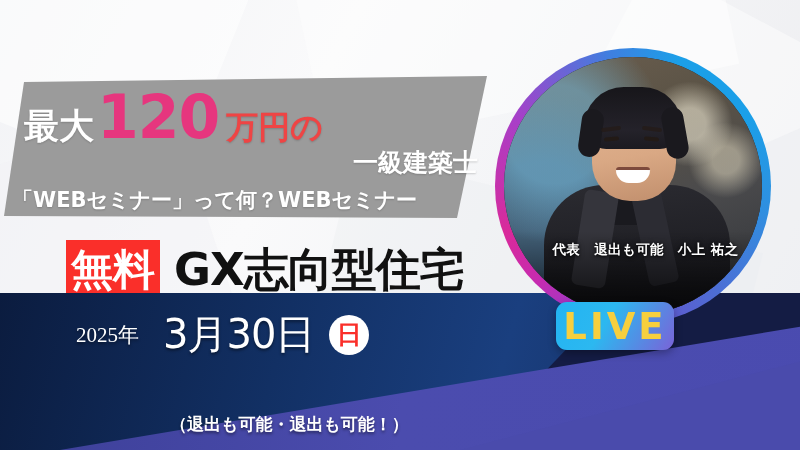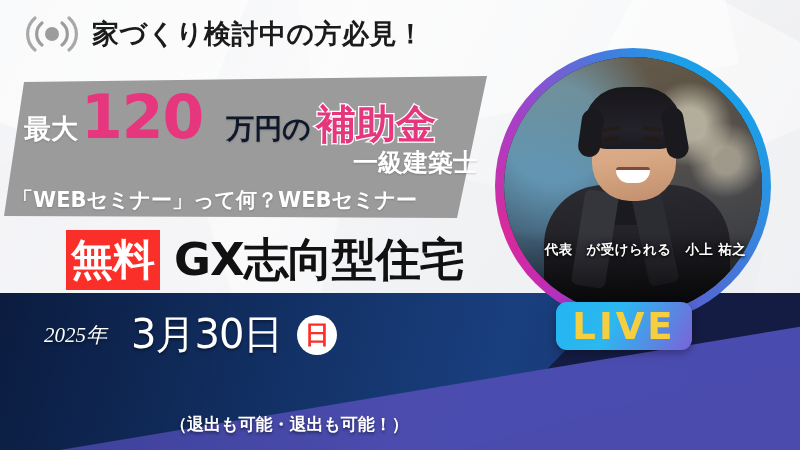--- a/index.html
+++ b/index.html
@@ -27,42 +27,42 @@
   .header-title{font-size:27px;font-weight:bold;color:#1b1b1b;letter-spacing:.5px;
     font-family:"DejaVu Sans","Liberation Sans",sans-serif;white-space:nowrap;}
 
   
   .grey-band{position:absolute;left:0;top:76px;width:500px;height:142px;
     background:#9b9b9b;
     clip-path:polygon(24px 6px, 487px 0px, 457px 142px, 4px 140px);}
   .band-inner{position:absolute;left:0;top:76px;width:500px;height:142px;}
 
   .line1{position:absolute;left:24px;top:14px;display:flex;align-items:baseline;white-space:nowrap;}
-  .w-sub{font-size:27px;font-weight:bold;color:#ffffff;
+  .w-sub{font-size:35px;font-weight:bold;color:#ffffff;
     font-family:"DejaVu Sans","Liberation Sans",sans-serif;
     text-shadow:0 1px 2px rgba(0,0,0,.18);}
   .num160{font-size:60px;font-weight:bold;color:#e6367e;line-height:.9;
     font-family:"DejaVu Sans","Liberation Sans",sans-serif;
     letter-spacing:-1px;margin:0 3px;}
-  .w-sub2{font-size:28px;font-weight:bold;color:#0f172a;
-    font-family:"DejaVu Sans","Liberation Sans",sans-serif;margin-left:20px;
+  .w-sub2{font-size:32px;font-weight:bold;color:#ef4444;
+    font-family:"DejaVu Sans","Liberation Sans",sans-serif;margin-left:4px;
     text-shadow:0 1px 2px rgba(0,0,0,.18);}
   .pink-out{font-size:40px;font-weight:bold;color:#e6367e;
     font-family:"DejaVu Sans","Liberation Sans",sans-serif;margin-left:5px;
     -webkit-text-stroke:2.5px #ffffff;paint-order:stroke fill;}
 
   .line2{position:absolute;right:22px;top:70px;font-size:25px;font-weight:bold;color:#ffffff;
     font-family:"DejaVu Sans","Liberation Sans",sans-serif;white-space:nowrap;
     text-shadow:0 1px 2px rgba(0,0,0,.18);}
   .line3{position:absolute;left:12px;top:110px;font-size:21px;font-weight:bold;color:#ffffff;
     font-family:"DejaVu Sans","Liberation Sans",sans-serif;white-space:nowrap;
     text-shadow:0 1px 2px rgba(0,0,0,.18);}
 
   
-  .zoom-row{position:absolute;left:66px;top:230px;display:flex;align-items:center;gap:14px;}
+  .zoom-row{position:absolute;left:66px;top:240px;display:flex;align-items:center;gap:14px;}
   .free-badge{background:#fa2f2a;color:#ffffff;font-size:42px;font-weight:bold;
     font-family:"DejaVu Sans","Liberation Sans",sans-serif;
     width:94px;height:60px;display:flex;align-items:center;justify-content:center;
     line-height:1;letter-spacing:0;box-sizing:border-box;}
   .zoom-text{font-size:45px;font-weight:bold;color:#111111;letter-spacing:-1px;
     font-family:"DejaVu Sans","Liberation Sans",sans-serif;white-space:nowrap;}
 
   
   .bottom{position:absolute;left:0;top:293px;width:800px;height:157px;overflow:hidden;
     background:linear-gradient(105deg,#0b1c3f 0%,#123064 35%,#1a3f7f 62%,#17356d 80%,#101c3c 100%);}
@@ -70,22 +70,22 @@
     background:#141c44;
     clip-path:polygon(100% 0,100% 100%,0 100%,150px 0);}
   .wedge{position:absolute;left:0;bottom:-10px;width:900px;height:150px;
     background:linear-gradient(95deg,#3c3f97 0%,#4b4cae 45%,#4a4bb0 100%);
     clip-path:polygon(0 100%, 100% 0, 100% 100%);}
   .wedge2{position:absolute;right:-40px;top:58px;width:460px;height:120px;
     background:#4a4bac;opacity:.95;
     clip-path:polygon(0 100%, 100% 0, 100% 100%, 0 100%);}
 
   .date-row{position:absolute;left:44px;top:307px;display:flex;align-items:center;gap:6px;}
-  .yr{font-size:21px;font-style:italic;color:#ffffff;font-weight:normal;
-    font-family:"Liberation Serif","DejaVu Serif",serif;text-shadow:0 2px 3px rgba(0,0,0,.45);}
+  .yr{font-size:21px;color:#ffffff;font-weight:normal;
+    font-family:"Liberation Serif","DejaVu Serif",serif;text-shadow:0 2px 3px rgba(0,0,0,.45);margin-left:32px;}
   .dt{font-size:40px;color:#ffffff;font-weight:normal;margin-left:18px;
     font-family:"DejaVu Sans","Liberation Sans",sans-serif;letter-spacing:-1px;
     text-shadow:0 2px 3px rgba(0,0,0,.45);white-space:nowrap;}
   .dow{width:40px;height:40px;border-radius:50%;background:#ffffff;
     display:flex;align-items:center;justify-content:center;margin-left:9px;
     color:#fa2f2a;font-size:25px;font-weight:bold;
     font-family:"DejaVu Sans","Liberation Sans",sans-serif;}
 
   .time{position:absolute;left:60px;top:360px;font-size:47px;color:#ffffff;font-weight:bold;
     font-family:"DejaVu Sans","Liberation Sans",sans-serif;letter-spacing:-1px;
@@ -140,61 +140,48 @@
   .ph-shadow{position:absolute;left:0;bottom:0;width:100%;height:84px;
     background:linear-gradient(180deg,rgba(0,0,0,0) 0%,rgba(0,0,0,.55) 70%,rgba(0,0,0,.7) 100%);}
 
   .speaker{position:absolute;left:508px;top:240px;width:275px;text-align:center;
     color:#ffffff;font-weight:bold;line-height:1.35;
     font-family:"DejaVu Sans","Liberation Sans",sans-serif;
     text-shadow:0 1px 3px rgba(0,0,0,.85),0 0 5px rgba(0,0,0,.6);}
   .speaker .l1{font-size:13.5px;letter-spacing:.4px;}
   .speaker .l2{font-size:13.5px;letter-spacing:.4px;}
 
-  .live{position:absolute;left:556px;top:302px;width:136px;height:48px;border-radius:11px;
+  .live{position:absolute;left:556px;top:302px;width:118px;height:48px;border-radius:11px;
     background:linear-gradient(120deg,#23b4f2 0%,#2cb8f0 42%,#7a63d8 100%);
     display:flex;align-items:center;justify-content:center;
     box-shadow:0 3px 9px rgba(0,0,0,.3);}
   .live span{color:#f7cf3e;font-size:37px;font-weight:bold;letter-spacing:3px;
     font-family:"DejaVu Sans","Liberation Sans",sans-serif;line-height:1;}
 </style>
 </head>
 <body>
 
 <div id="stage">
 
   <div class="bg-top">
     <div class="facet f1"></div>
     <div class="facet f2"></div>
     <div class="facet f3"></div>
     <div class="facet f4"></div>
     <div class="facet f5"></div>
     <div class="facet f6"></div>
   </div>
 
-  <div class="header">
-    <span class="radio-icon">
-      <svg width="52" height="40" viewBox="0 0 52 40" aria-hidden="true">
-        <circle cx="26" cy="20" r="7" fill="#9c9c9c"></circle>
-        <path d="M16 9 A14 14 0 0 0 16 31" fill="none" stroke="#9c9c9c" stroke-width="3.2" stroke-linecap="round"></path>
-        <path d="M36 9 A14 14 0 0 1 36 31" fill="none" stroke="#9c9c9c" stroke-width="3.2" stroke-linecap="round"></path>
-        <path d="M9 4 A21 21 0 0 0 9 36" fill="none" stroke="#a8a8a8" stroke-width="3.2" stroke-linecap="round"></path>
-        <path d="M43 4 A21 21 0 0 1 43 36" fill="none" stroke="#a8a8a8" stroke-width="3.2" stroke-linecap="round"></path>
-      </svg>
-    </span>
-    <span class="header-title">家づくり検討中の方必見！</span>
-  </div>
 
   <div class="grey-band"></div>
   <div class="band-inner">
     <div class="line1">
       <span class="w-sub">最大</span>
       <span class="num160">120</span>
       <span class="w-sub2">万円の</span>
-      <span class="pink-out">補助金</span>
     </div>
     <div class="line2">一級建築士</div>
     <div class="line3">「WEBセミナー」って何？WEBセミナー</div>
   </div>
 
   <div class="zoom-row">
     <span class="free-badge">無料</span>
     <span class="zoom-text">GX志向型住宅</span>
   </div>
 
@@ -227,20 +214,20 @@
       <div class="ph-brow l"></div>
       <div class="ph-brow r"></div>
       <div class="ph-eye l"></div>
       <div class="ph-eye r"></div>
       <div class="ph-mouth"></div>
       <div class="ph-shadow"></div>
     </div>
   </div>
 
   <div class="speaker">
-    <div class="l2">代表　が受けられる　小上 祐之</div>
+    <div class="l2">代表　退出も可能　小上 祐之</div>
   </div>
 
   <div class="live">
     <span>LIVE</span>
   </div>
 
 </div>
 
 </body></html>

